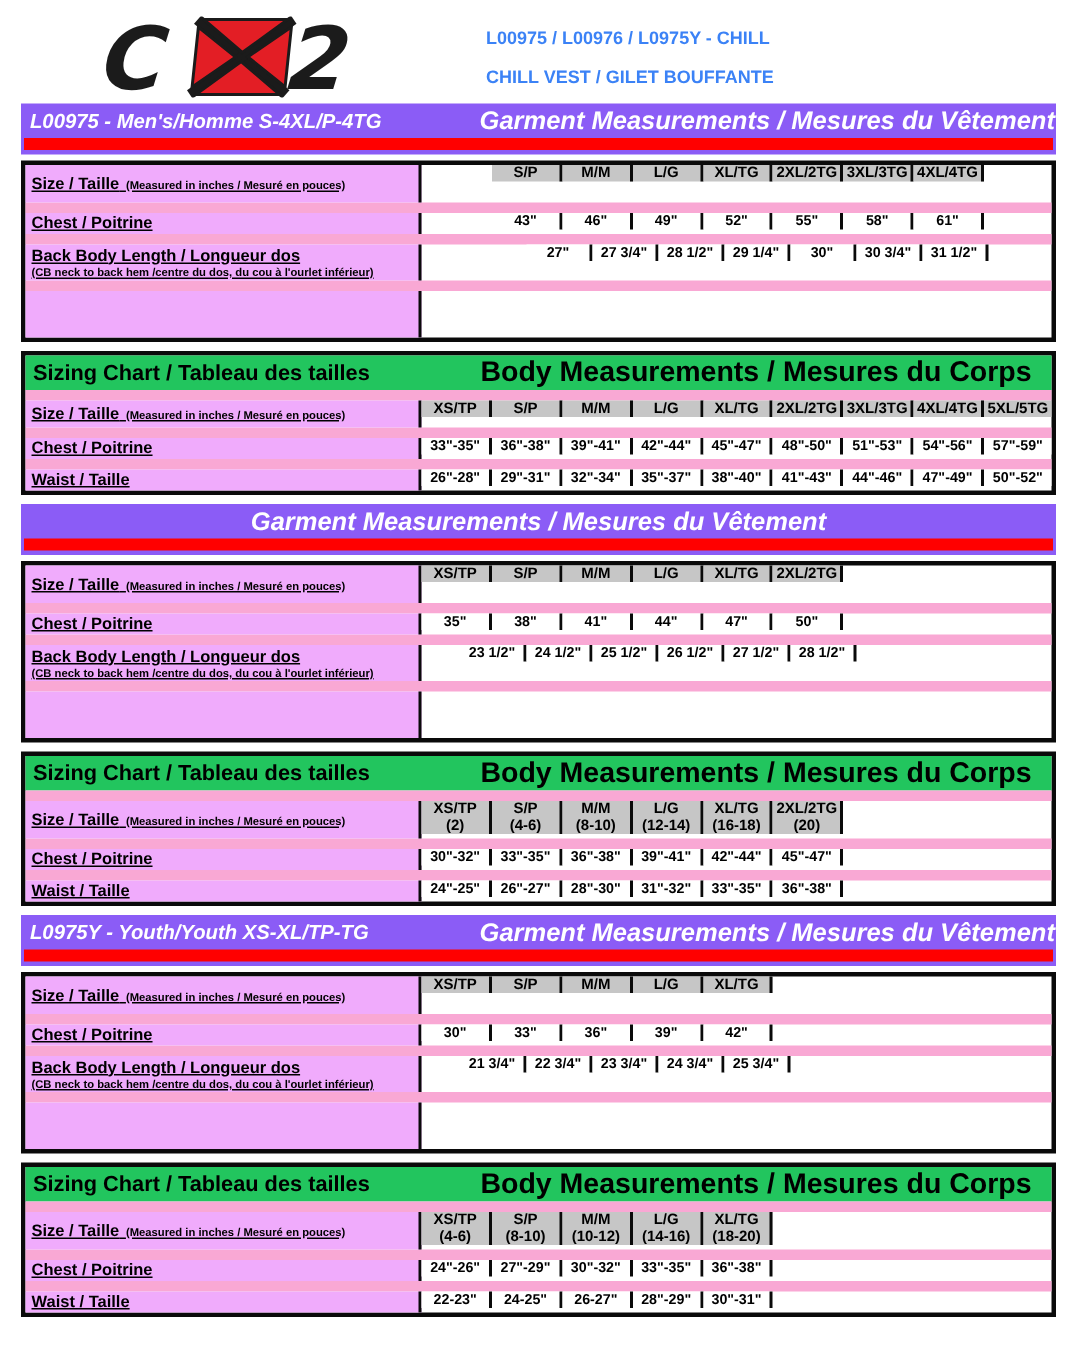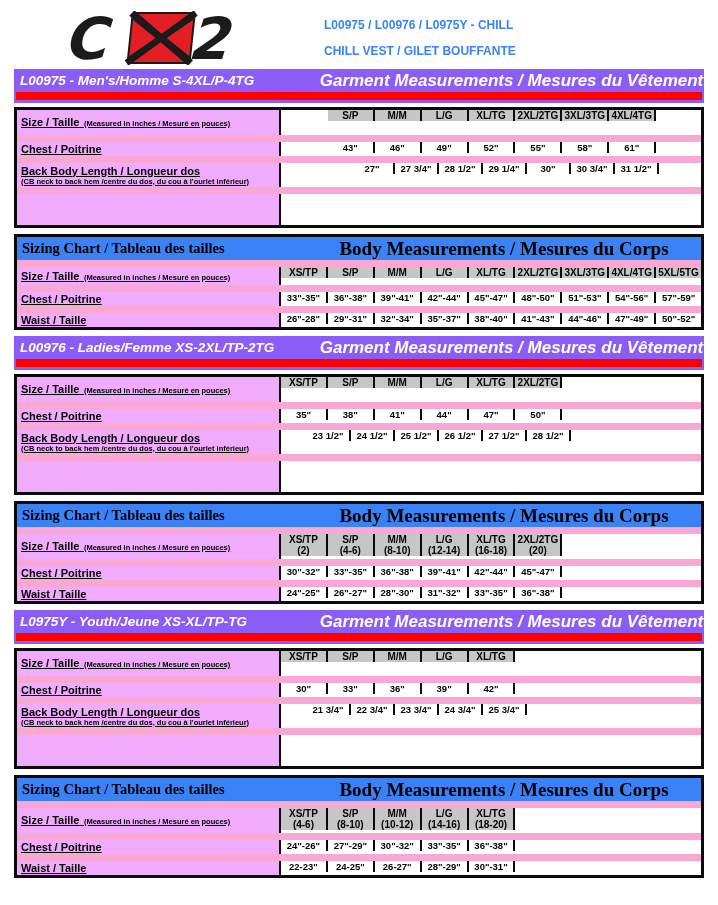--- a/index.html
+++ b/index.html
@@ -45,21 +45,21 @@
   .cell:last-child { border-right:none; }
   .head .cell { background:#C6C6C6; font-size:10px; }
 
   .r-size  { min-height:25px; }
   .r-size2 { min-height:32px; }
   .r-val   { min-height:19px; }
   .r-back  { min-height:31px;gap:26px; }
   .r-empty { min-height:38px; }
 
   
-  .r-title { min-height:23px; background:#3b82f6;font-family:Liberation Serif, serif; }
+  .r-title { min-height:23px; background:#22c55e; }
   .tl { flex:0 0 290px; display:flex; align-items:center; padding-left:5px;
         font-size:14.5px; font-weight:bold; white-space:nowrap; }
   .tr2 { flex:1; display:flex; align-items:center; justify-content:center;
         font-size:19px; font-weight:bold; white-space:nowrap; }
 
   
   .logo svg { display:block; }
 </style>
 </head>
 <body>
@@ -219,21 +219,20 @@
           <div class="cell">41"-43"</div>
           <div class="cell">44"-46"</div>
           <div class="cell">47"-49"</div>
           <div class="cell">50"-52"</div>
         </div>
     </div>
   </div>
 
   <div class="barblock">
     <div class="bar">
-      <span class="bar-left">L00976  - Ladies/Femme XS-2XL/TP-2TG</span>
       <span class="bar-right">Garment Measurements / Mesures du Vêtement</span>
     </div>
     <div class="redbar"></div>
   </div>
 
   <div class="tbl">
     <div class="row head r-size">
       <div class="lbl">
         <div class="lbl-inline">
           <span class="lbl-main">Size / Taille</span>
@@ -360,21 +359,21 @@
           <div class="cell">36"-38"</div>
           <div class="cell"></div>
           <div class="cell"></div>
           <div class="cell"></div>
         </div>
     </div>
   </div>
 
   <div class="barblock">
     <div class="bar">
-      <span class="bar-left">L0975Y - Youth/Jeune XS-XL/TP-TG</span>
+      <span class="bar-left">L0975Y - Youth/Youth XS-XL/TP-TG</span>
       <span class="bar-right">Garment Measurements / Mesures du Vêtement</span>
     </div>
     <div class="redbar"></div>
   </div>
 
   <div class="tbl">
     <div class="row head r-size">
       <div class="lbl">
         <div class="lbl-inline">
           <span class="lbl-main">Size / Taille</span>

